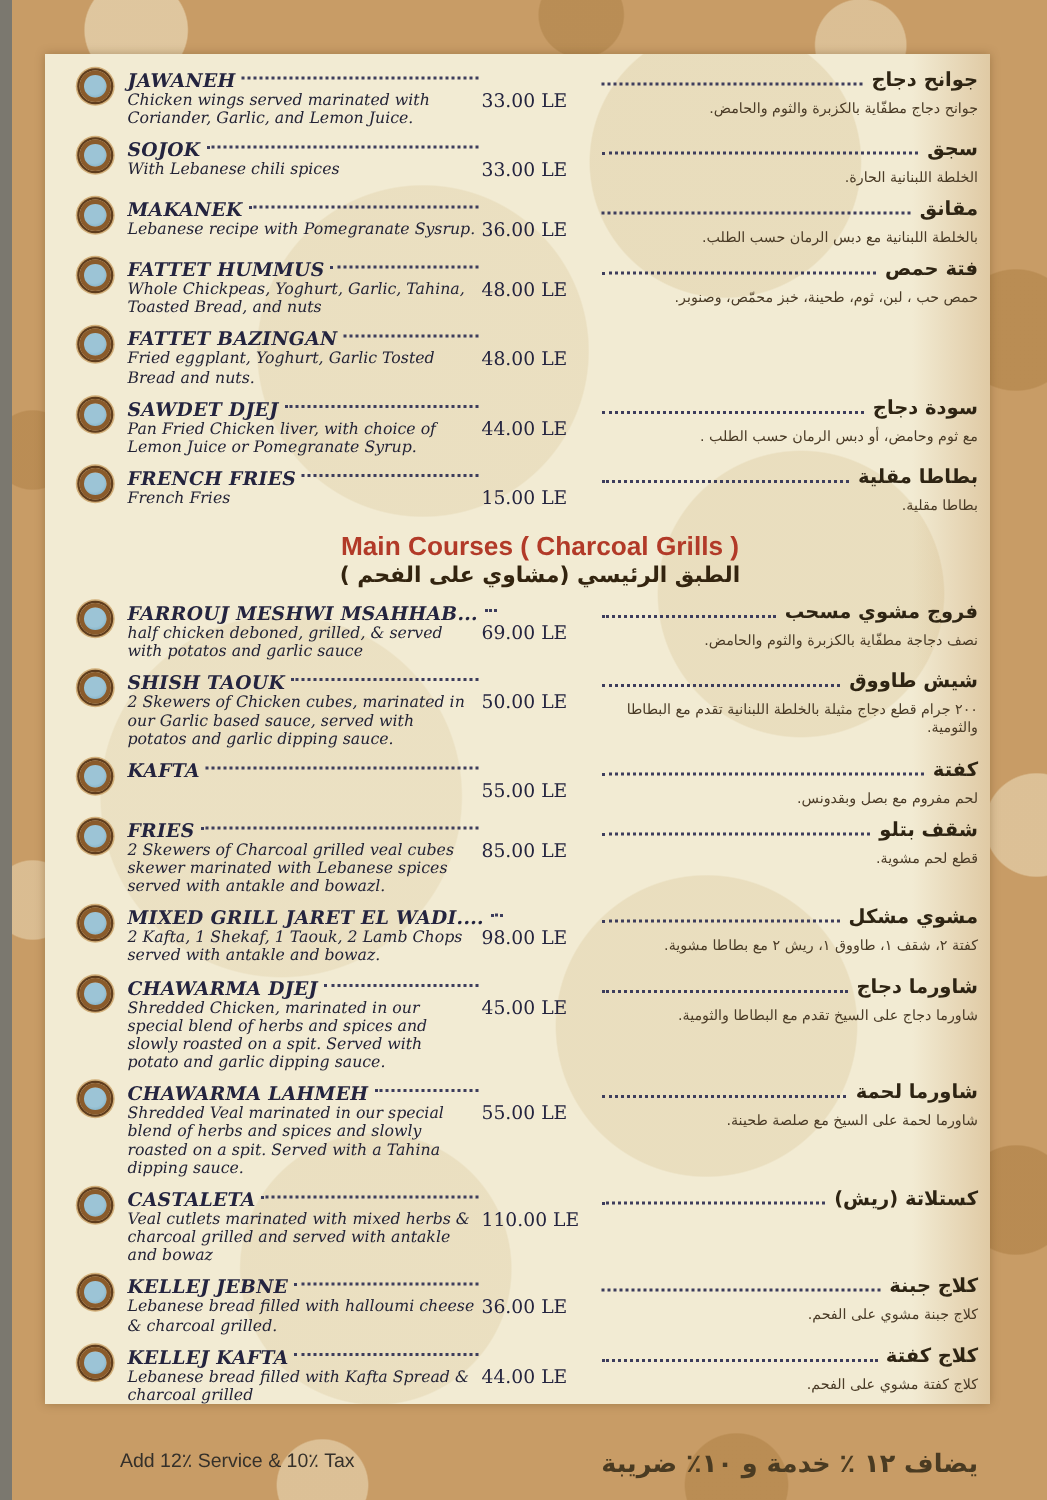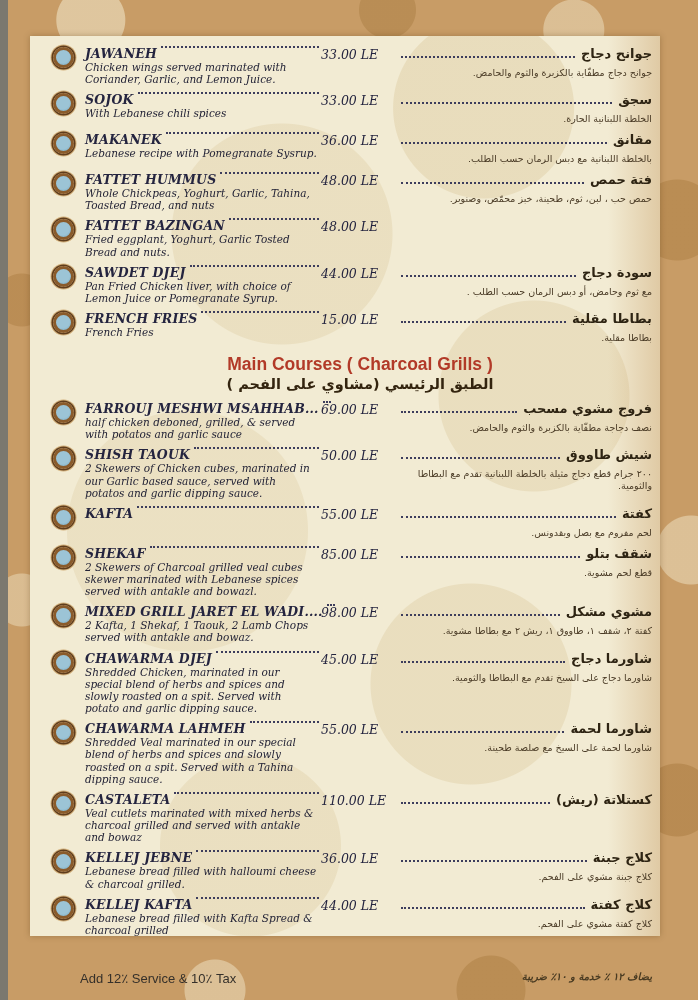--- a/index.html
+++ b/index.html
@@ -43,41 +43,41 @@
   
   .row{display:flex;align-items:flex-start;margin-bottom:7px;}
   .emblem{
     flex:none;width:15px;height:15px;border-radius:50%;
     background:radial-gradient(circle at 45% 42%, #9cc4d6 0 55%, #6fa3bc 100%);
     border:3px solid #8a5b2b;
     box-shadow:0 0 0 1.5px #5f3d1d, 0 0 0 2.5px rgba(201,160,100,.8);
     margin:1px 11px 0 15px;
   }
   .en{flex:none;width:236px;}
-  .en-line{display:flex;align-items:flex-start;}
+  .en-line{display:flex;align-items:center;}
   .en-name{font-style:italic;font-weight:bold;font-size:12.5px;color:#24243f;letter-spacing:.2px;white-space:nowrap;}
   .leader{flex:1;border-bottom:2px dotted #3d3d5c;margin:0 2px 3px 4px;min-width:8px;}
   .en-desc{font-style:italic;font-size:10.5px;line-height:1.16;color:#232336;padding-right:4px;}
-  .price{flex:none;width:80px;font-style:italic;font-size:12.5px;color:#24243f;padding-top:1px;white-space:nowrap;}
+  .price{flex:none;width:80px;font-size:12.5px;color:#24243f;padding-top:1px;white-space:nowrap;margin-top:12px;}
   .ar{flex:1;min-width:0;}
   .ar-line{display:flex;align-items:baseline;}
   .ar-line .leader{margin:0 6px 3px 0;}
   .ar-name{font-family:"DejaVu Sans",sans-serif;font-weight:bold;font-size:13px;color:#2e2413;white-space:nowrap;}
   .ar-desc{font-family:"DejaVu Sans",sans-serif;font-size:9.5px;line-height:1.25;color:#4a3b26;text-align:right;margin-top:6px;direction:rtl;}
   
   .section-header{text-align:center;margin:10px 0 9px 30px;}
   .sh-en{font-family:"Liberation Sans",sans-serif;font-weight:bold;font-size:17.5px;color:#b23a28;}
   .sh-ar{font-family:"DejaVu Sans",sans-serif;font-weight:bold;font-size:14.5px;color:#33240f;margin-top:1px;}
   
   .footer{
     position:absolute;left:72px;right:46px;bottom:14px;
     display:flex;justify-content:space-between;align-items:flex-start;
   }
   .f-en{font-family:"Liberation Sans",sans-serif;font-size:13px;color:#35302a;}
-  .f-ar{font-family:"DejaVu Sans",sans-serif;font-weight:bold;font-size:10px;color:#4a3b22;direction:rtl;font-style:italic;}
+  .f-ar{font-family:"DejaVu Sans",sans-serif;font-weight:bold;font-size:17px;color:#4a3b22;direction:rtl;}
 </style>
 </head>
 <body>
 
 <div class="page">
   <div class="panel">
     <div id="starters">
   <div class="row">
     <span class="emblem"></span>
     <div class="en">
@@ -264,21 +264,21 @@
         <span class="ar-name">كفتة</span>
       </div>
       <div class="ar-desc">لحم مفروم مع بصل وبقدونس.</div>
     </div>
   </div>
 
   <div class="row">
     <span class="emblem"></span>
     <div class="en">
       <div class="en-line">
-        <span class="en-name">SHEKAF</span>
+        <span class="en-name">FRIES</span>
         <span class="leader"></span>
       </div>
       <div class="en-desc">2 Skewers of Charcoal grilled veal cubes skewer marinated with Lebanese spices  served with antakle and bowazl.</div>
     </div>
     <div class="price">85.00 LE</div>
     <div class="ar">
       <div class="ar-line">
         <span class="leader"></span>
         <span class="ar-name">شقف بتلو</span>
       </div>

